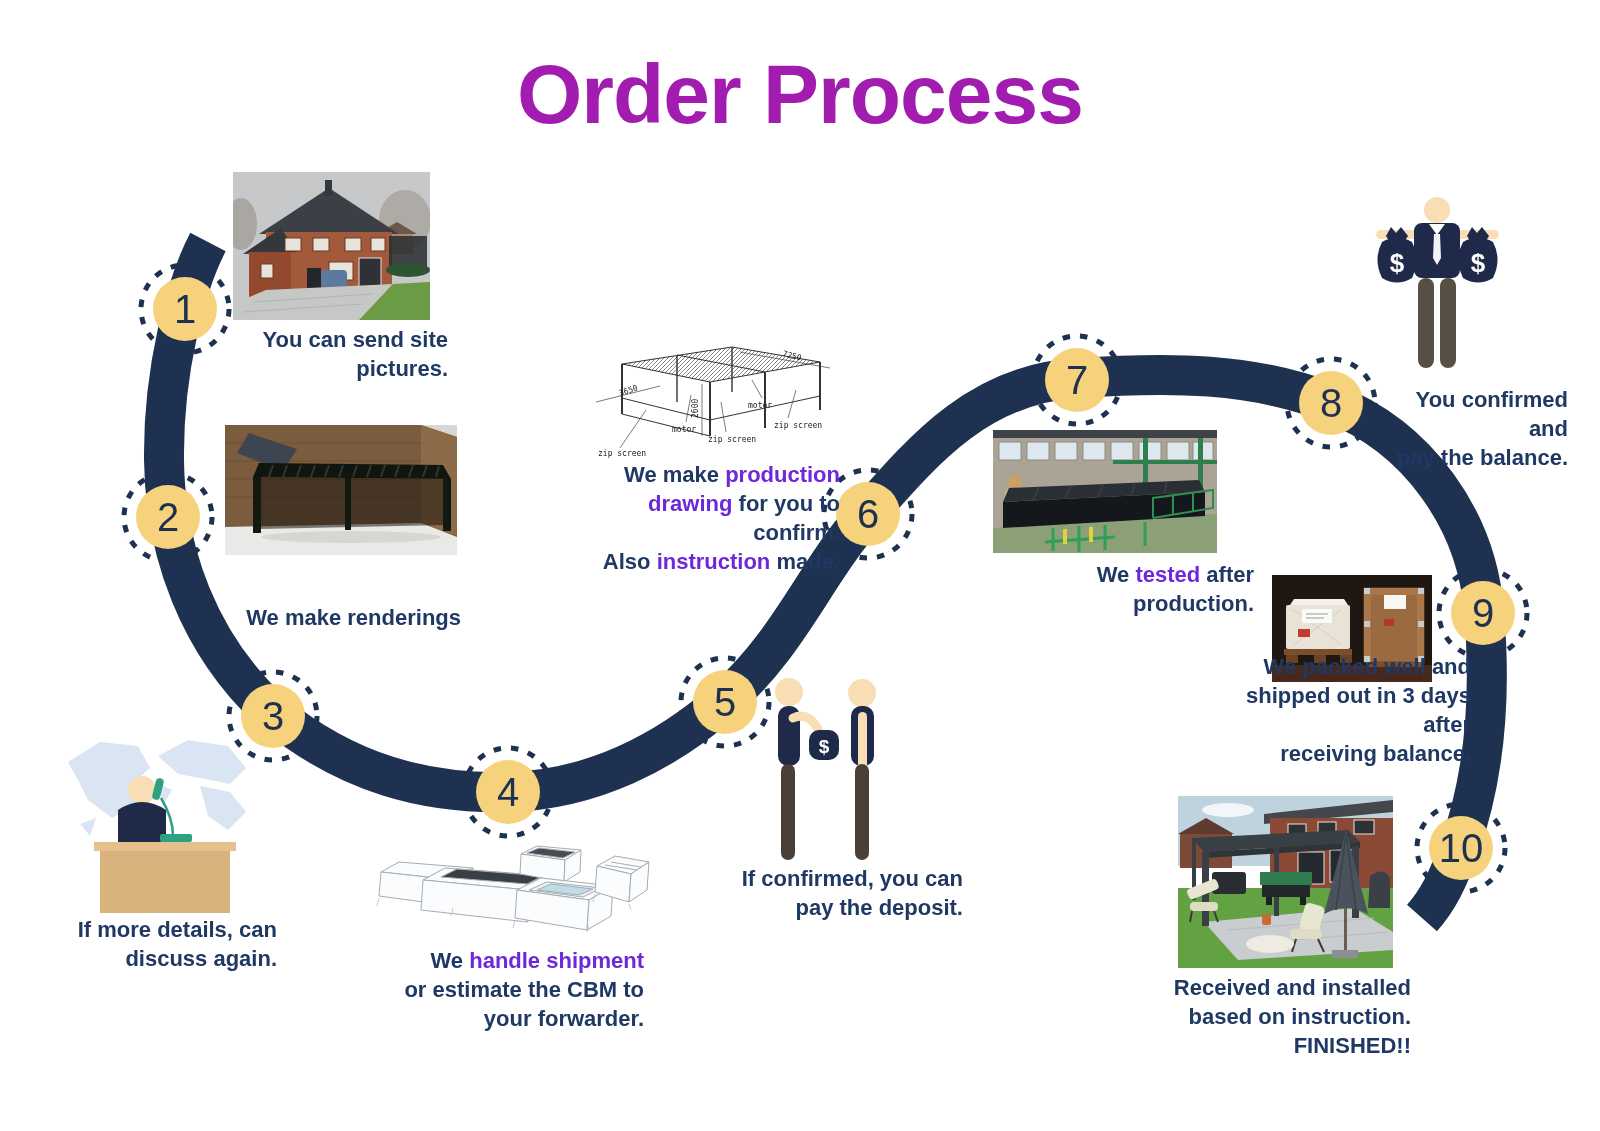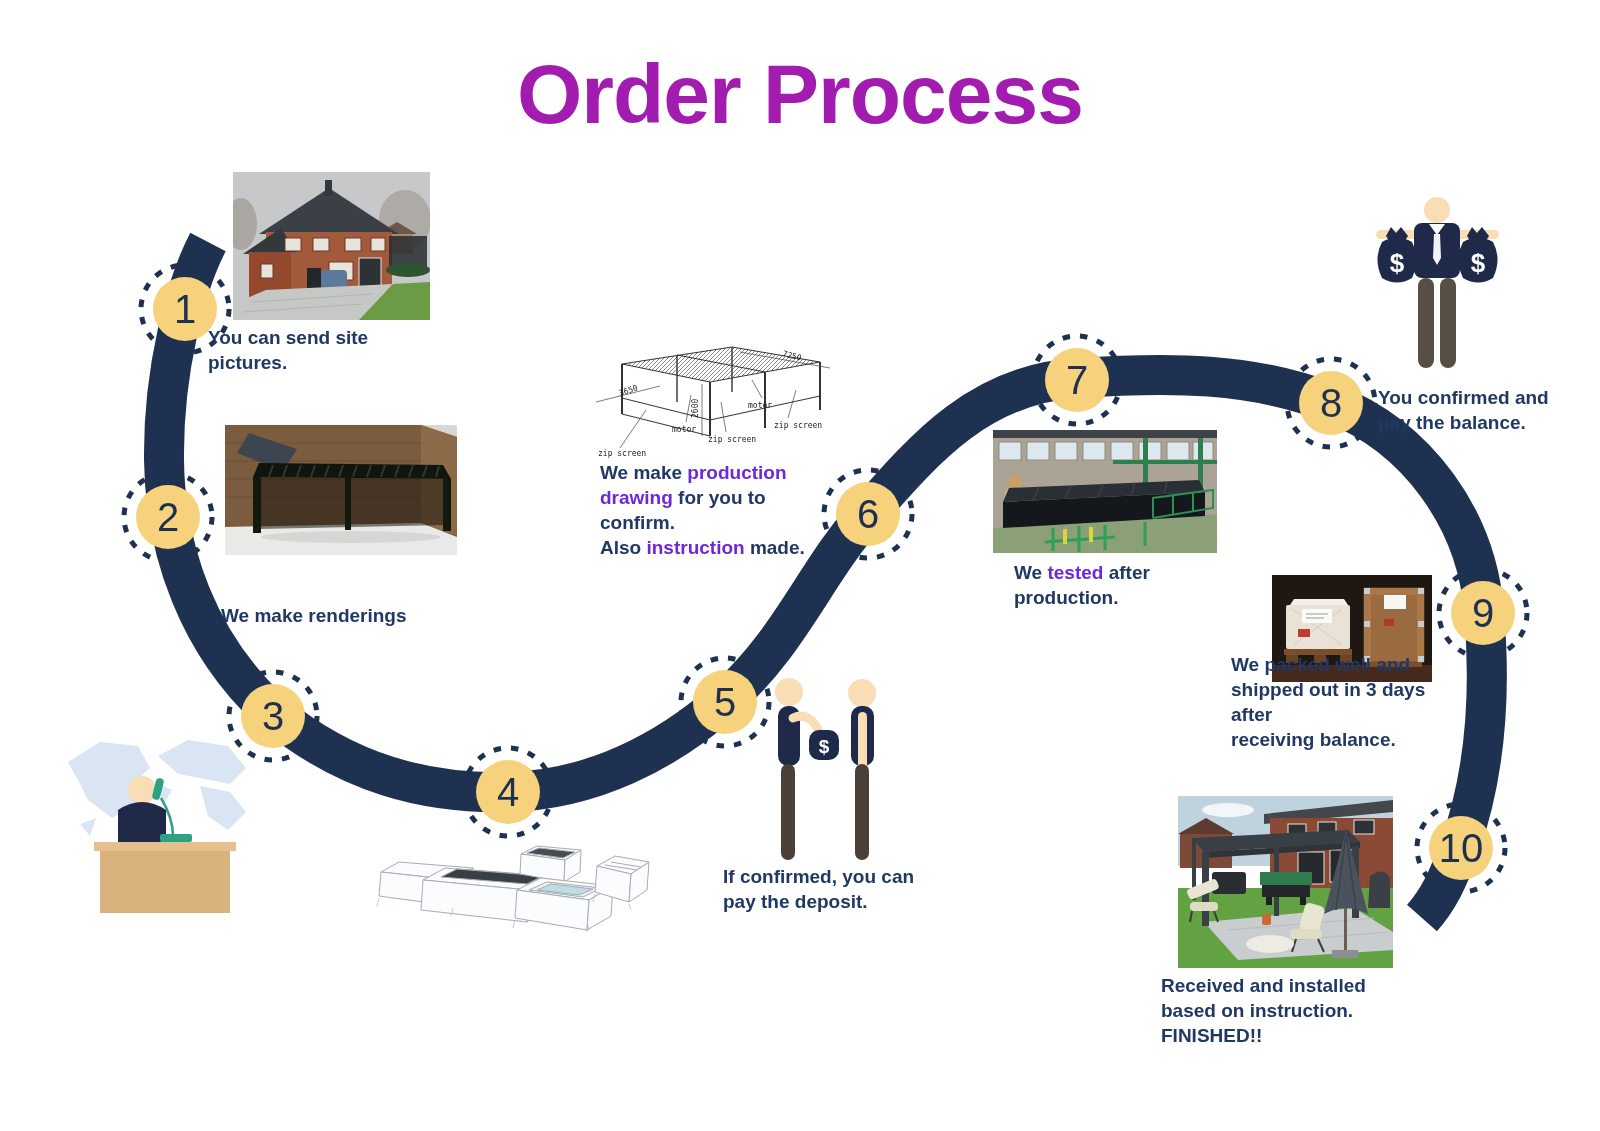--- a/index.html
+++ b/index.html
@@ -7,21 +7,21 @@
           font-family:"Liberation Sans",sans-serif;}
   .title{position:absolute;left:0;top:46px;width:1600px;text-align:center;
          font-size:84px;font-weight:700;color:#a21caf;letter-spacing:-1px;z-index:5;}
   .path-svg{position:absolute;left:0;top:0;z-index:1;}
   .art{position:absolute;z-index:2;}
   .marker{position:absolute;width:64px;height:64px;z-index:3;}
   .ring{position:absolute;left:-16px;top:-16px;}
   .bubble{position:absolute;left:0;top:0;width:64px;height:64px;background:#F6D27D;border-radius:50%;
           display:flex;align-items:center;justify-content:center;
           font-size:40px;font-weight:400;color:#1F3150;}
-  .caption{position:absolute;text-align:left;font-size:19px;font-weight:700;color:#1F3864;
+  .caption{position:absolute;text-align:right;font-size:22px;font-weight:700;color:#1F3864;
            line-height:1.32;z-index:4;}
   .caption .red{color:#6d28d9;}
   
   .m1{left:153px;top:277px}.m2{left:136px;top:485px}.m3{left:241px;top:684px}
   .m4{left:476px;top:760px}.m5{left:693px;top:670px}.m6{left:836px;top:482px}
   .m7{left:1045px;top:348px}.m8{left:1299px;top:371px}.m9{left:1451px;top:581px}
   .m10{left:1429px;top:816px}
   
   .c1{left:208px;top:325px;width:240px}
   .c2{left:221px;top:603px;width:240px}
@@ -472,20 +472,29 @@
       </div>
   </div>
 
   <div class="caption c1">
       <div><span>You can send site</span></div>
       <div><span>pictures.</span></div>
     </div>
   <div class="caption c2">
       <div><span>We make renderings</span></div>
     </div>
+  <div class="caption c3">
+      <div><span>If more details, can</span></div>
+      <div><span>discuss again.</span></div>
+    </div>
+  <div class="caption c4">
+      <div><span>We </span><span class="red">handle shipment</span></div>
+      <div><span>or estimate the CBM to</span></div>
+      <div><span>your forwarder.</span></div>
+    </div>
   <div class="caption c5">
       <div><span>If confirmed, you can</span></div>
       <div><span>pay the deposit.</span></div>
     </div>
   <div class="caption c6">
       <div><span>We make </span><span class="red">production</span></div>
       <div><span class="red">drawing</span><span> for you to confirm.</span></div>
       <div><span>Also </span><span class="red">instruction</span><span> made.</span></div>
     </div>
   <div class="caption c8">

